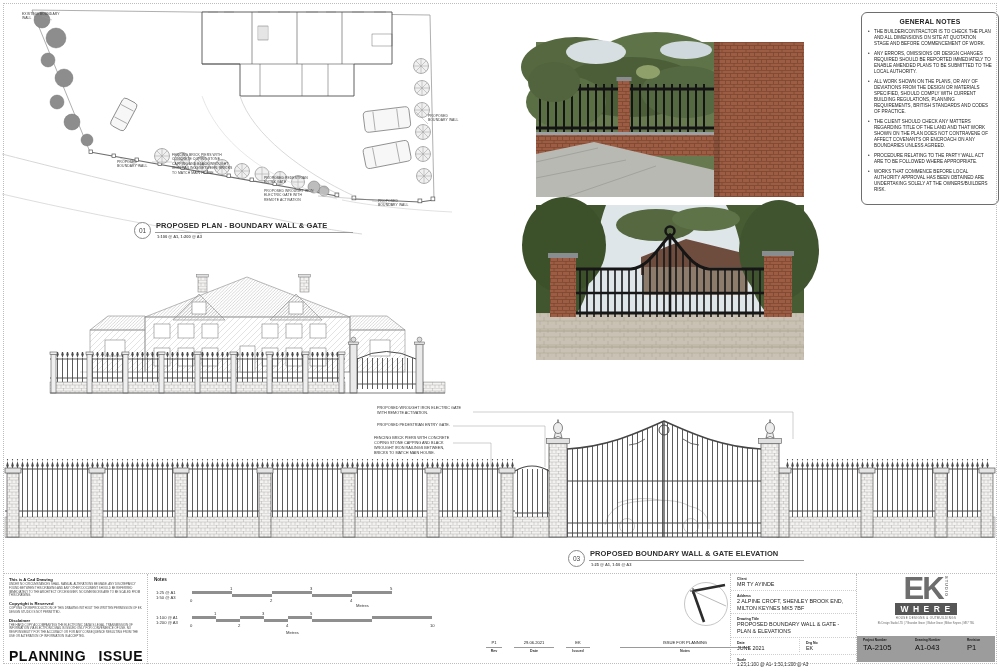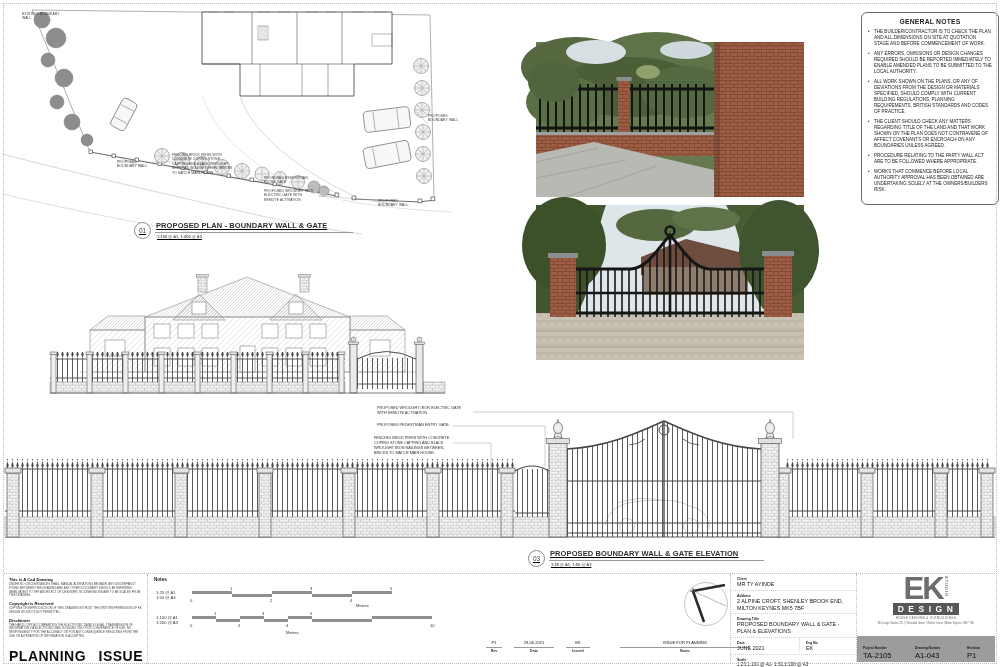--- a/index.html
+++ b/index.html
@@ -4,21 +4,21 @@
 <style>
   html,body{margin:0;padding:0;background:#e9e9e9;font-family:"Liberation Sans",sans-serif;}
   #sheet{position:relative;width:1000px;height:667px;background:#ffffff;margin:0 auto;overflow:hidden;}
   #sheet::after{content:"";position:absolute;left:3px;top:3px;right:3px;bottom:3px;border:1px dotted #bdbdbd;pointer-events:none;}
   .abs{position:absolute;}
   svg{display:block;overflow:visible;}
   
   .ann{position:absolute;font-size:3.4px;line-height:1.3;color:#3a3a3a;letter-spacing:.1px;}
   .note{position:absolute;font-size:3.8px;line-height:1.3;color:#333;}
   
-  .dl{position:absolute;display:flex;align-items:center;text-decoration:underline;}
+  .dl{position:absolute;display:flex;align-items:center;}
   .dl-circle{width:15px;height:15px;border:1px solid #8a8a8a;border-radius:50%;font-size:6.5px;color:#444;
              display:flex;align-items:center;justify-content:center;flex:0 0 auto;margin-top:1px;background:#fff;}
   .dl-body{margin-left:4px;}
   .dl-title{font-size:7.5px;font-weight:700;color:#2e2e2e;letter-spacing:.1px;border-bottom:1.4px solid #9a9a9a;padding:0 26px 2px 1px;white-space:nowrap;}
   .dl-scale{font-size:4px;font-weight:700;color:#555;margin:1px 0 0 2px;}
   
   #gn{border:1px solid #6e6e6e;border-radius:6px;padding:5px 6px 6px 6px;background:#fff;}
   #gn h1{margin:0 0 4px 0;font-size:6.8px;font-weight:700;text-align:center;color:#222;letter-spacing:.2px;}
   .gn-item{position:relative;font-size:4.55px;line-height:1.32;color:#222;margin:0 0 4px 0;padding-left:6px;}
   .gn-item::before{content:"•";position:absolute;left:0;top:0;font-size:4.5px;}
@@ -40,21 +40,21 @@
   .tb-lab{font-size:3.5px;font-weight:700;color:#222;margin-top:2px;}
   .tb-val{font-size:5.4px;color:#1c1c1c;line-height:1.25;}
   .tb-row{padding:1px 0 2px 6px;border-bottom:1px dotted #cfcfcf;}
   
   #ek-word{font-size:31px;font-weight:900;color:#6d6d6d;letter-spacing:-2px;line-height:.85;}
   #ek-studio{font-size:4px;font-weight:700;color:#6d6d6d;letter-spacing:1px;writing-mode:vertical-rl;margin-left:1px;}
   #ek-design{font-size:8.5px;font-weight:800;background:#565656;color:#fff;letter-spacing:4.5px;padding:1px 2px 1px 5px;margin-top:1px;}
   #ek-tag{font-size:2.9px;color:#555;letter-spacing:.4px;margin-top:1px;}
   #ek-addr{font-size:2.6px;color:#666;margin-top:2px;text-align:center;line-height:1.3;}
   #ek-bar{position:absolute;left:0;right:0;bottom:0;height:26px;background:#9c9c9c;display:flex;}
-  .ekb-col{flex:1;padding:2px 0 0 6px;margin-top:8px;}
+  .ekb-col{flex:1;padding:2px 0 0 6px;}
   .ekb-lab{font-size:3.2px;font-weight:700;color:#1a1a1a;}
   .ekb-val{font-size:7.6px;color:#0e0e0e;margin-top:1px;}
 </style>
 </head>
 <body>
 
 <div id="sheet">
 
   <svg width="0" height="0" aria-hidden="true">
     <defs>
@@ -539,21 +539,21 @@
       <line x1="562" y1="118" x2="756" y2="118" stroke="#454545" stroke-width="1.1"></line>
       <line x1="562" y1="128" x2="756" y2="128" stroke="#454545" stroke-width="1"></line>
       <line x1="659" y1="16" x2="659" y2="132" stroke="#454545" stroke-width="1.3"></line>
     </g>
   </svg>
 
   <div class="note" style="left:377px;top:406px;width:92px">PROPOSED WROUGHT IRON ELECTRIC GATE WITH REMOTE ACTIVATION.</div>
   <div class="note" style="left:377px;top:423px;width:92px">PROPOSED  PEDESTRIAN ENTRY GATE.</div>
   <div class="note" style="left:374px;top:436px;width:80px">FENCING BRICK PIERS WITH CONCRETE COPING STONE CAPPING AND BLACK WROUGHT IRON RAILINGS BETWEEN, BRICKS TO MATCH MAIN HOUSE.</div>
 
-  <div class="dl" style="left:528px;top:549px">
+  <div class="dl" style="left:568px;top:549px">
     <div class="dl-circle">03</div>
     <div class="dl-body">
       <div class="dl-title">PROPOSED  BOUNDARY WALL &amp; GATE ELEVATION</div>
       <div class="dl-scale">1:25 @ A1, 1:50 @ A3</div>
     </div>
   </div>
 
   <div id="gn" class="abs" style="left:861px;top:12px;width:124px;height:180px">
     <h1>GENERAL NOTES</h1>
     <div class="gn-item">THE BUILDER/CONTRACTOR IS TO CHECK THE PLAN AND ALL DIMENSIONS ON SITE AT QUOTATION STAGE AND BEFORE COMMENCEMENT OF WORK.</div>
@@ -677,21 +677,21 @@
         <div class="tb-val" style="font-size:4.6px">1:25,1:100 @ A1- 1:50,1:200 @ A3</div>
       </div>
     </div>
 
     <div class="abs" style="left:853px;top:0;width:138px;height:88px">
       <div style="display:flex;flex-direction:column;align-items:center;padding-top:2px">
         <div style="display:flex;align-items:flex-start">
           <div id="ek-word">EK</div>
           <div id="ek-studio">STUDIO</div>
         </div>
-        <div id="ek-design">DESIGN</div>
+        <div id="ek-design">WHERE</div>
         <div id="ek-tag">HOUSE DESIGNS &amp; OUTBUILDINGS</div>
         <div id="ek-addr">Ek Design Studio LTD | 7 Brandon Grove | Walton Grove | Milton Keynes | MK7 7BL</div>
       </div>
       <div id="ek-bar">
         <div class="ekb-col">
           <div class="ekb-lab">Project Number</div>
           <div class="ekb-val">TA-2105</div>
         </div>
         <div class="ekb-col">
           <div class="ekb-lab">Drawing Number</div>

